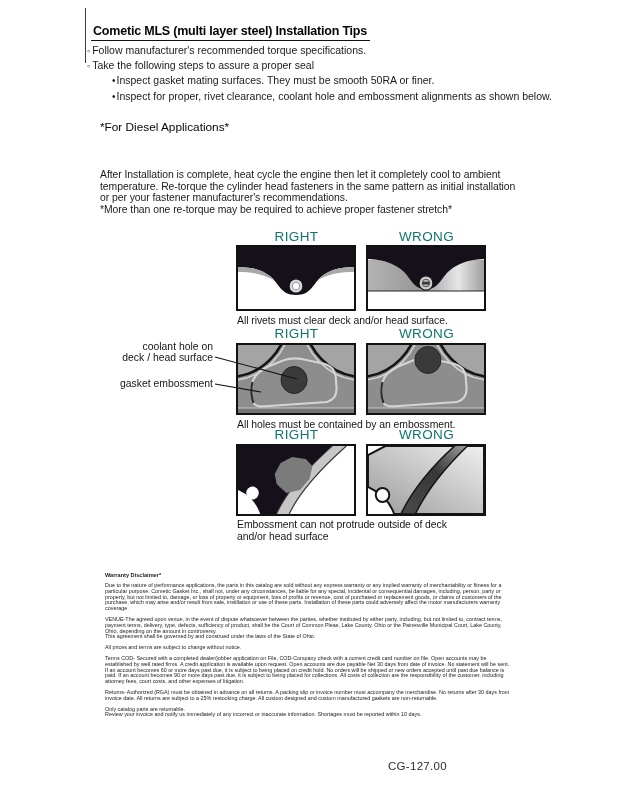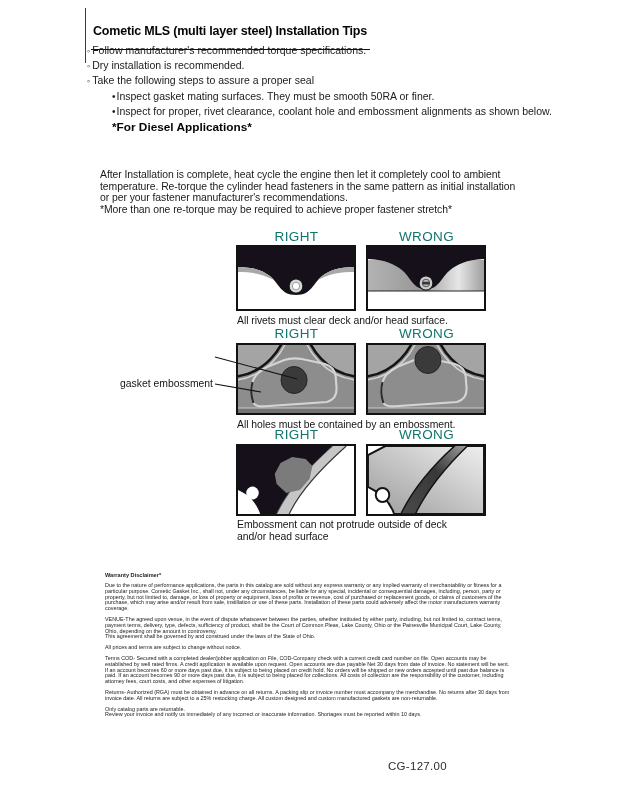--- a/index.html
+++ b/index.html
@@ -3,28 +3,28 @@
 <meta charset="utf-8">
 <style>
   html,body{margin:0;padding:0;}
   .page{
     position:relative;width:618px;height:800px;background:#ffffff;overflow:hidden;
     font-family:"Liberation Sans",sans-serif;color:#1a1a1a;
   }
   .artifact-line{position:absolute;left:85px;top:8px;width:1px;height:55px;background:#3c3c3c;}
   .title{
     position:absolute;left:91px;top:24px;font-size:12.5px;font-weight:bold;letter-spacing:-0.2px;
-    color:#050505;border-bottom:1.6px solid #111;padding:0 3px 11px 2px;
+    color:#050505;border-bottom:1.6px solid #111;padding:0 3px 2px 2px;
   }
   .tips{position:absolute;left:87px;top:43px;font-size:10.5px;}
   .tip-row{line-height:14.2px;white-space:nowrap;}
   .tip-row.sub{margin-left:25px;}
   .tip-glyph{font-size:9px;margin-right:2px;}
   .tip-glyph.subg{font-size:10px;margin-right:1px;}
-  .diesel-heading{position:absolute;left:100px;top:120px;font-size:11.8px;font-weight:bold;color:#050505;margin-left:12px;}
+  .diesel-heading{position:absolute;left:100px;top:120px;font-size:11.8px;font-weight:normal;color:#050505;}
   .prose{position:absolute;left:100px;width:475px;font-size:10.4px;line-height:11.7px;white-space:pre-line;letter-spacing:-0.05px;}
   .p1{top:136px;}
   .p2{top:169px;}
   .note{top:204px;}
   .dw-label{position:absolute;width:121px;text-align:center;font-size:13.5px;letter-spacing:0.4px;color:#0f766e;}
   .dbox{position:absolute;width:116px;border:2.5px solid #121212;background:#fff;line-height:0;}
   .dbox svg{display:block;}
   .h62{height:62px;}
   .h68{height:68px;}
   .cap{position:absolute;font-size:10.4px;letter-spacing:-0.05px;color:#161616;}
@@ -42,21 +42,20 @@
 <body>
 
 <div class="page">
 
   <div class="artifact-line"></div>
 
   <div class="title">Cometic MLS (multi layer steel) Installation Tips</div>
 
   <div class="tips">
     <div class="tip-row"><span class="tip-glyph">◦</span><span>Follow manufacturer's recommended torque specifications.</span></div>
-    <div class="tip-row"><span class="tip-glyph">◦</span><span>Dry installation is recommended.</span></div>
     <div class="tip-row"><span class="tip-glyph">◦</span><span>Take the following steps to assure a proper seal</span></div>
     <div class="tip-row sub"><span class="tip-glyph subg">•</span><span>Inspect gasket mating surfaces.  They must be smooth 50RA or finer.</span></div>
     <div class="tip-row sub"><span class="tip-glyph subg">•</span><span>Inspect for proper, rivet clearance, coolant hole and embossment alignments as shown below.</span></div>
   </div>
 
   <div class="diesel-heading">*For Diesel Applications*</div>
   <div class="prose p2">After Installation is complete, heat cycle the engine then let it completely cool to ambient
 temperature. Re-torque the cylinder head fasteners in the same pattern as initial installation
 or per your fastener manufacturer's recommendations.</div>
   <div class="prose note">*More than one re-torque may be required to achieve proper fastener stretch*</div>
@@ -91,20 +90,22 @@
       <circle cx="60" cy="36" r="7.2" fill="#cccccc" stroke="#141414" stroke-width="1.2"></circle>
       <circle cx="60" cy="36" r="3.8" fill="#bdbdbd" stroke="#555555" stroke-width="1"></circle>
       <rect x="56" y="34.8" width="8" height="2.6" rx="1.2" fill="#3a3a3a"></rect>
     </svg>
   </div>
   <div class="cap" style="left:237px;top:315px;">All rivets must clear deck and/or head surface.</div>
 
   <div class="dw-label" style="left:236px;top:326px;">RIGHT</div>
   <div class="dw-label" style="left:366px;top:326px;">WRONG</div>
 
+  <div class="ann ann-coolant">coolant hole on
+deck / head surface</div>
   <div class="ann ann-emb">gasket embossment</div>
   <svg class="leader-overlay" viewBox="0 0 100 55">
     <line x1="1" y1="12" x2="83" y2="34" stroke="#141414" stroke-width="1.2"></line>
     <line x1="1" y1="39" x2="47" y2="47" stroke="#141414" stroke-width="1.2"></line>
   </svg>
 
   <div class="dbox h68" style="left:236px;top:343px;">
     <svg width="116" height="68" viewBox="0 0 120 68" preserveAspectRatio="none">
       <rect x="0" y="0" width="120" height="68" fill="#8d8d8d"></rect>
       <circle cx="-10" cy="-30" r="65.5" fill="none" stroke="#d0d0d0" stroke-width="1.6"></circle>

